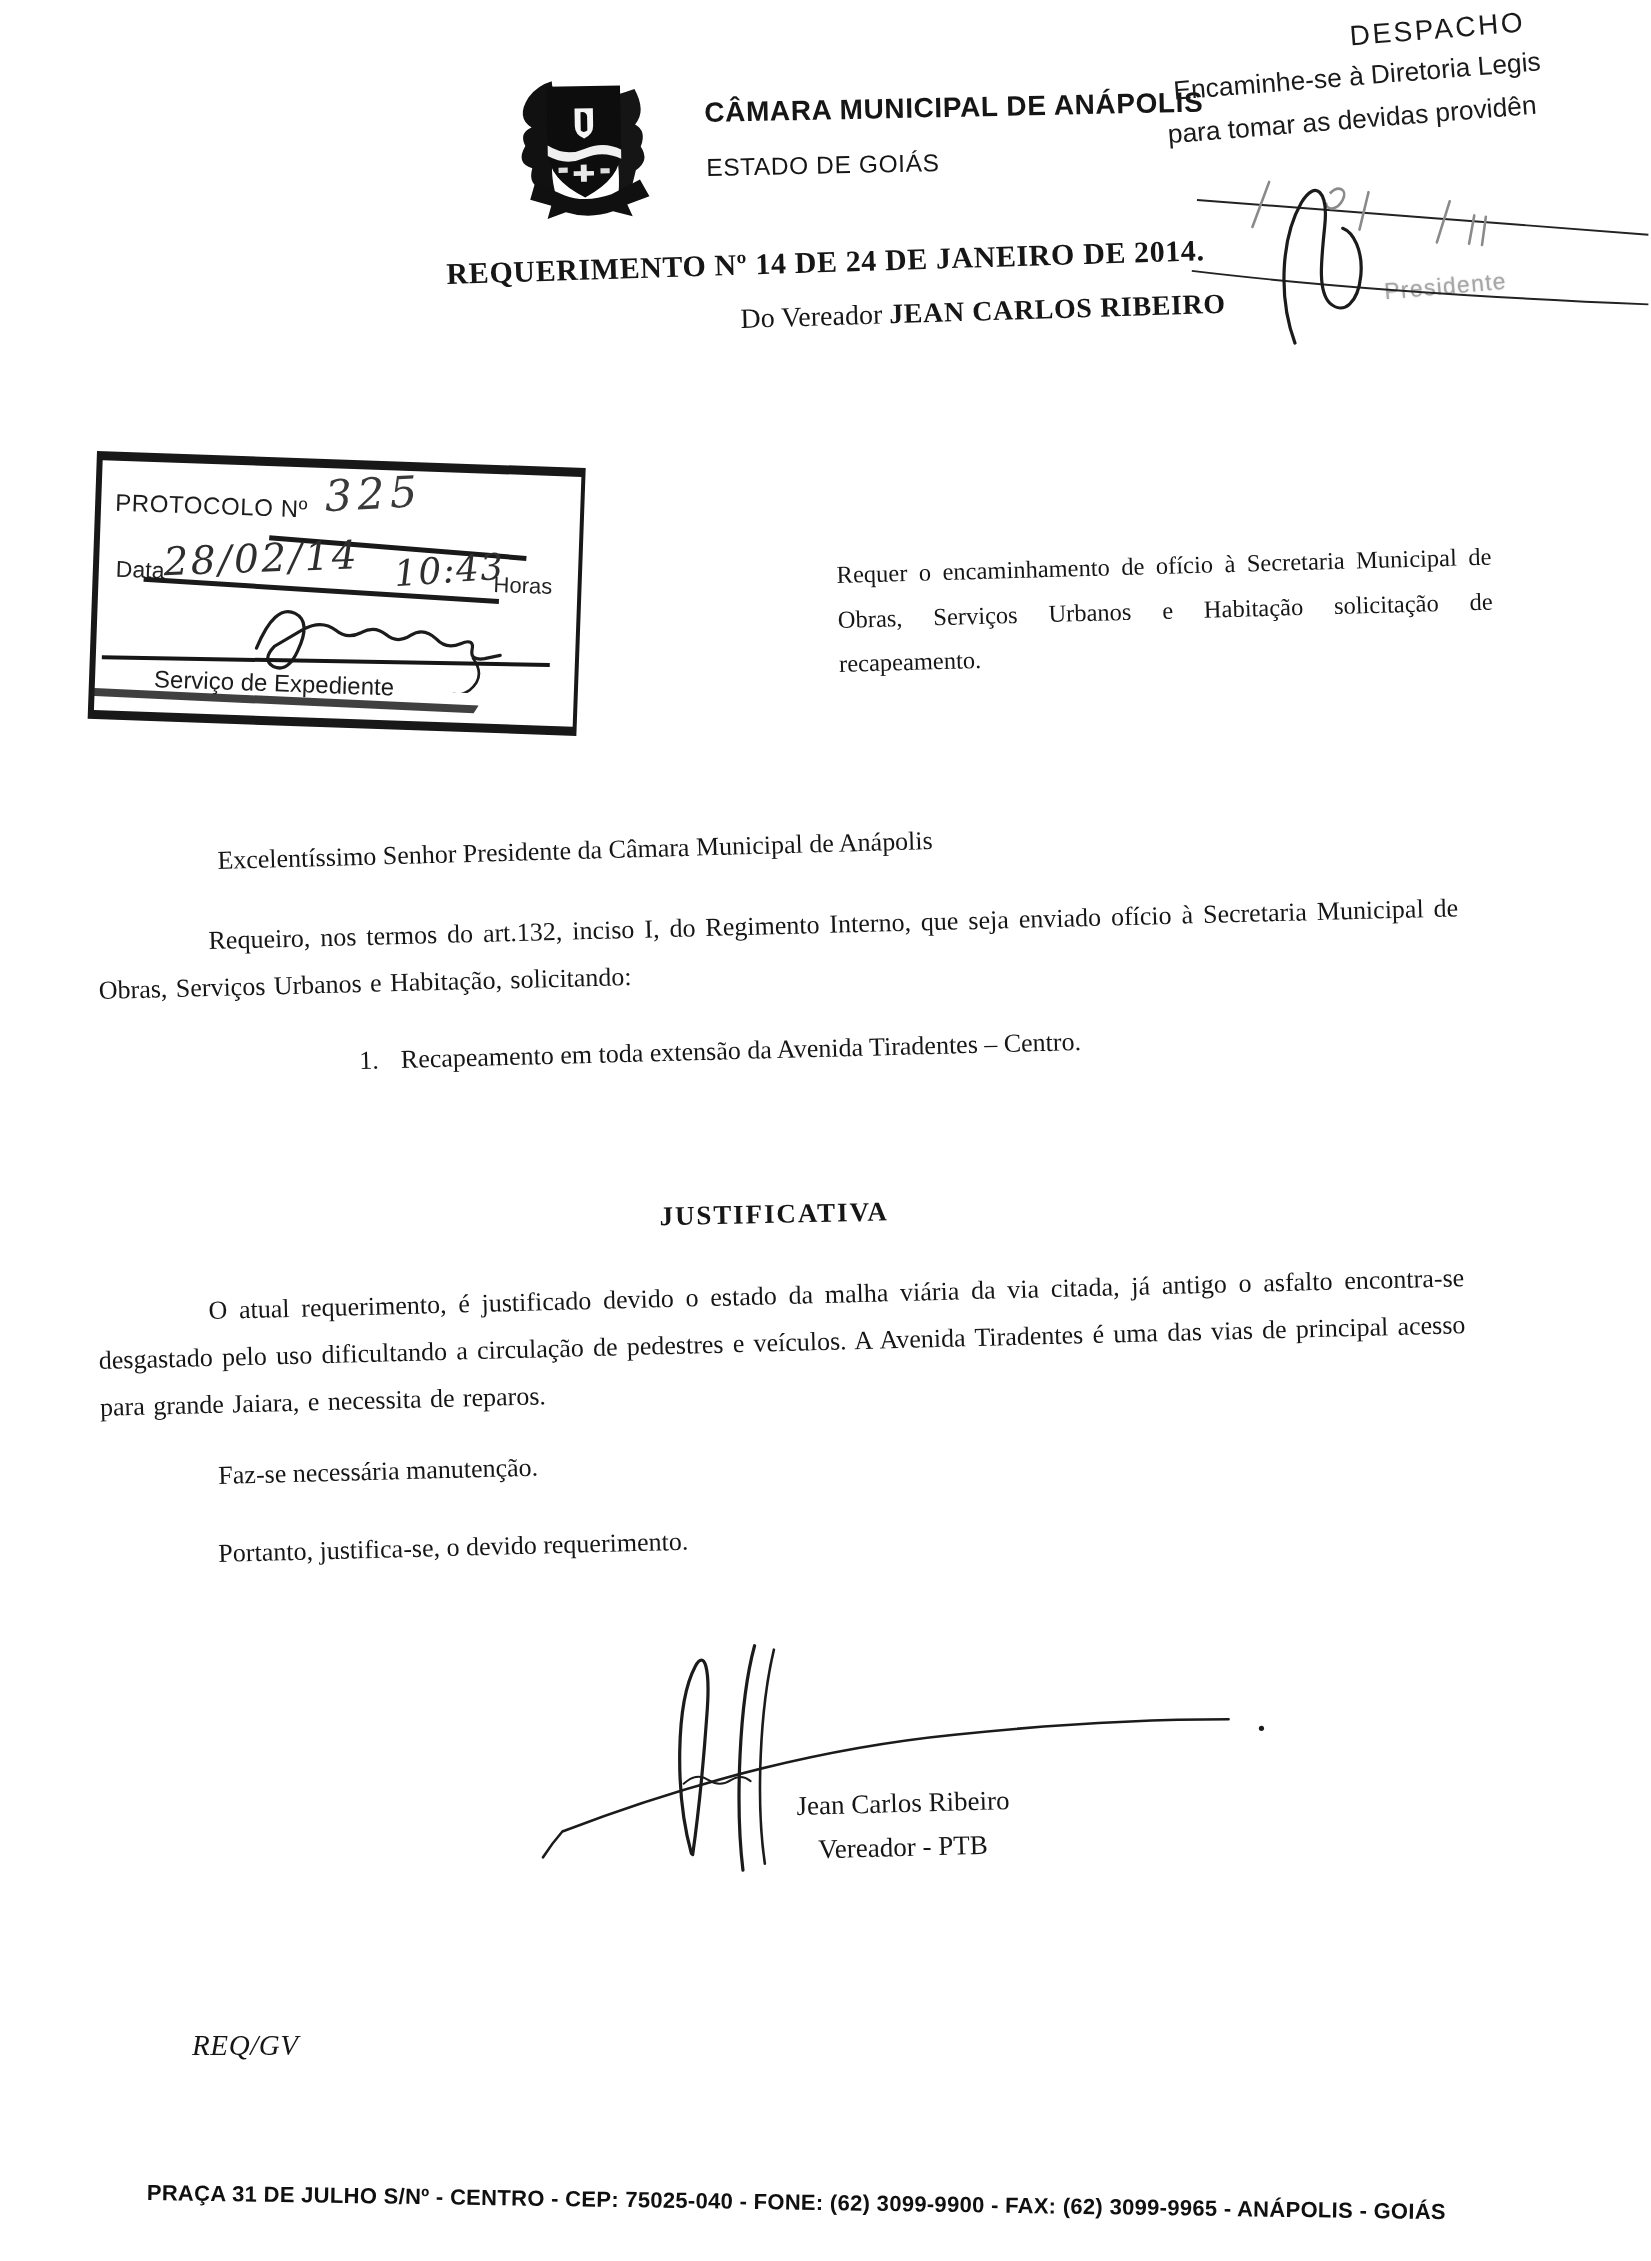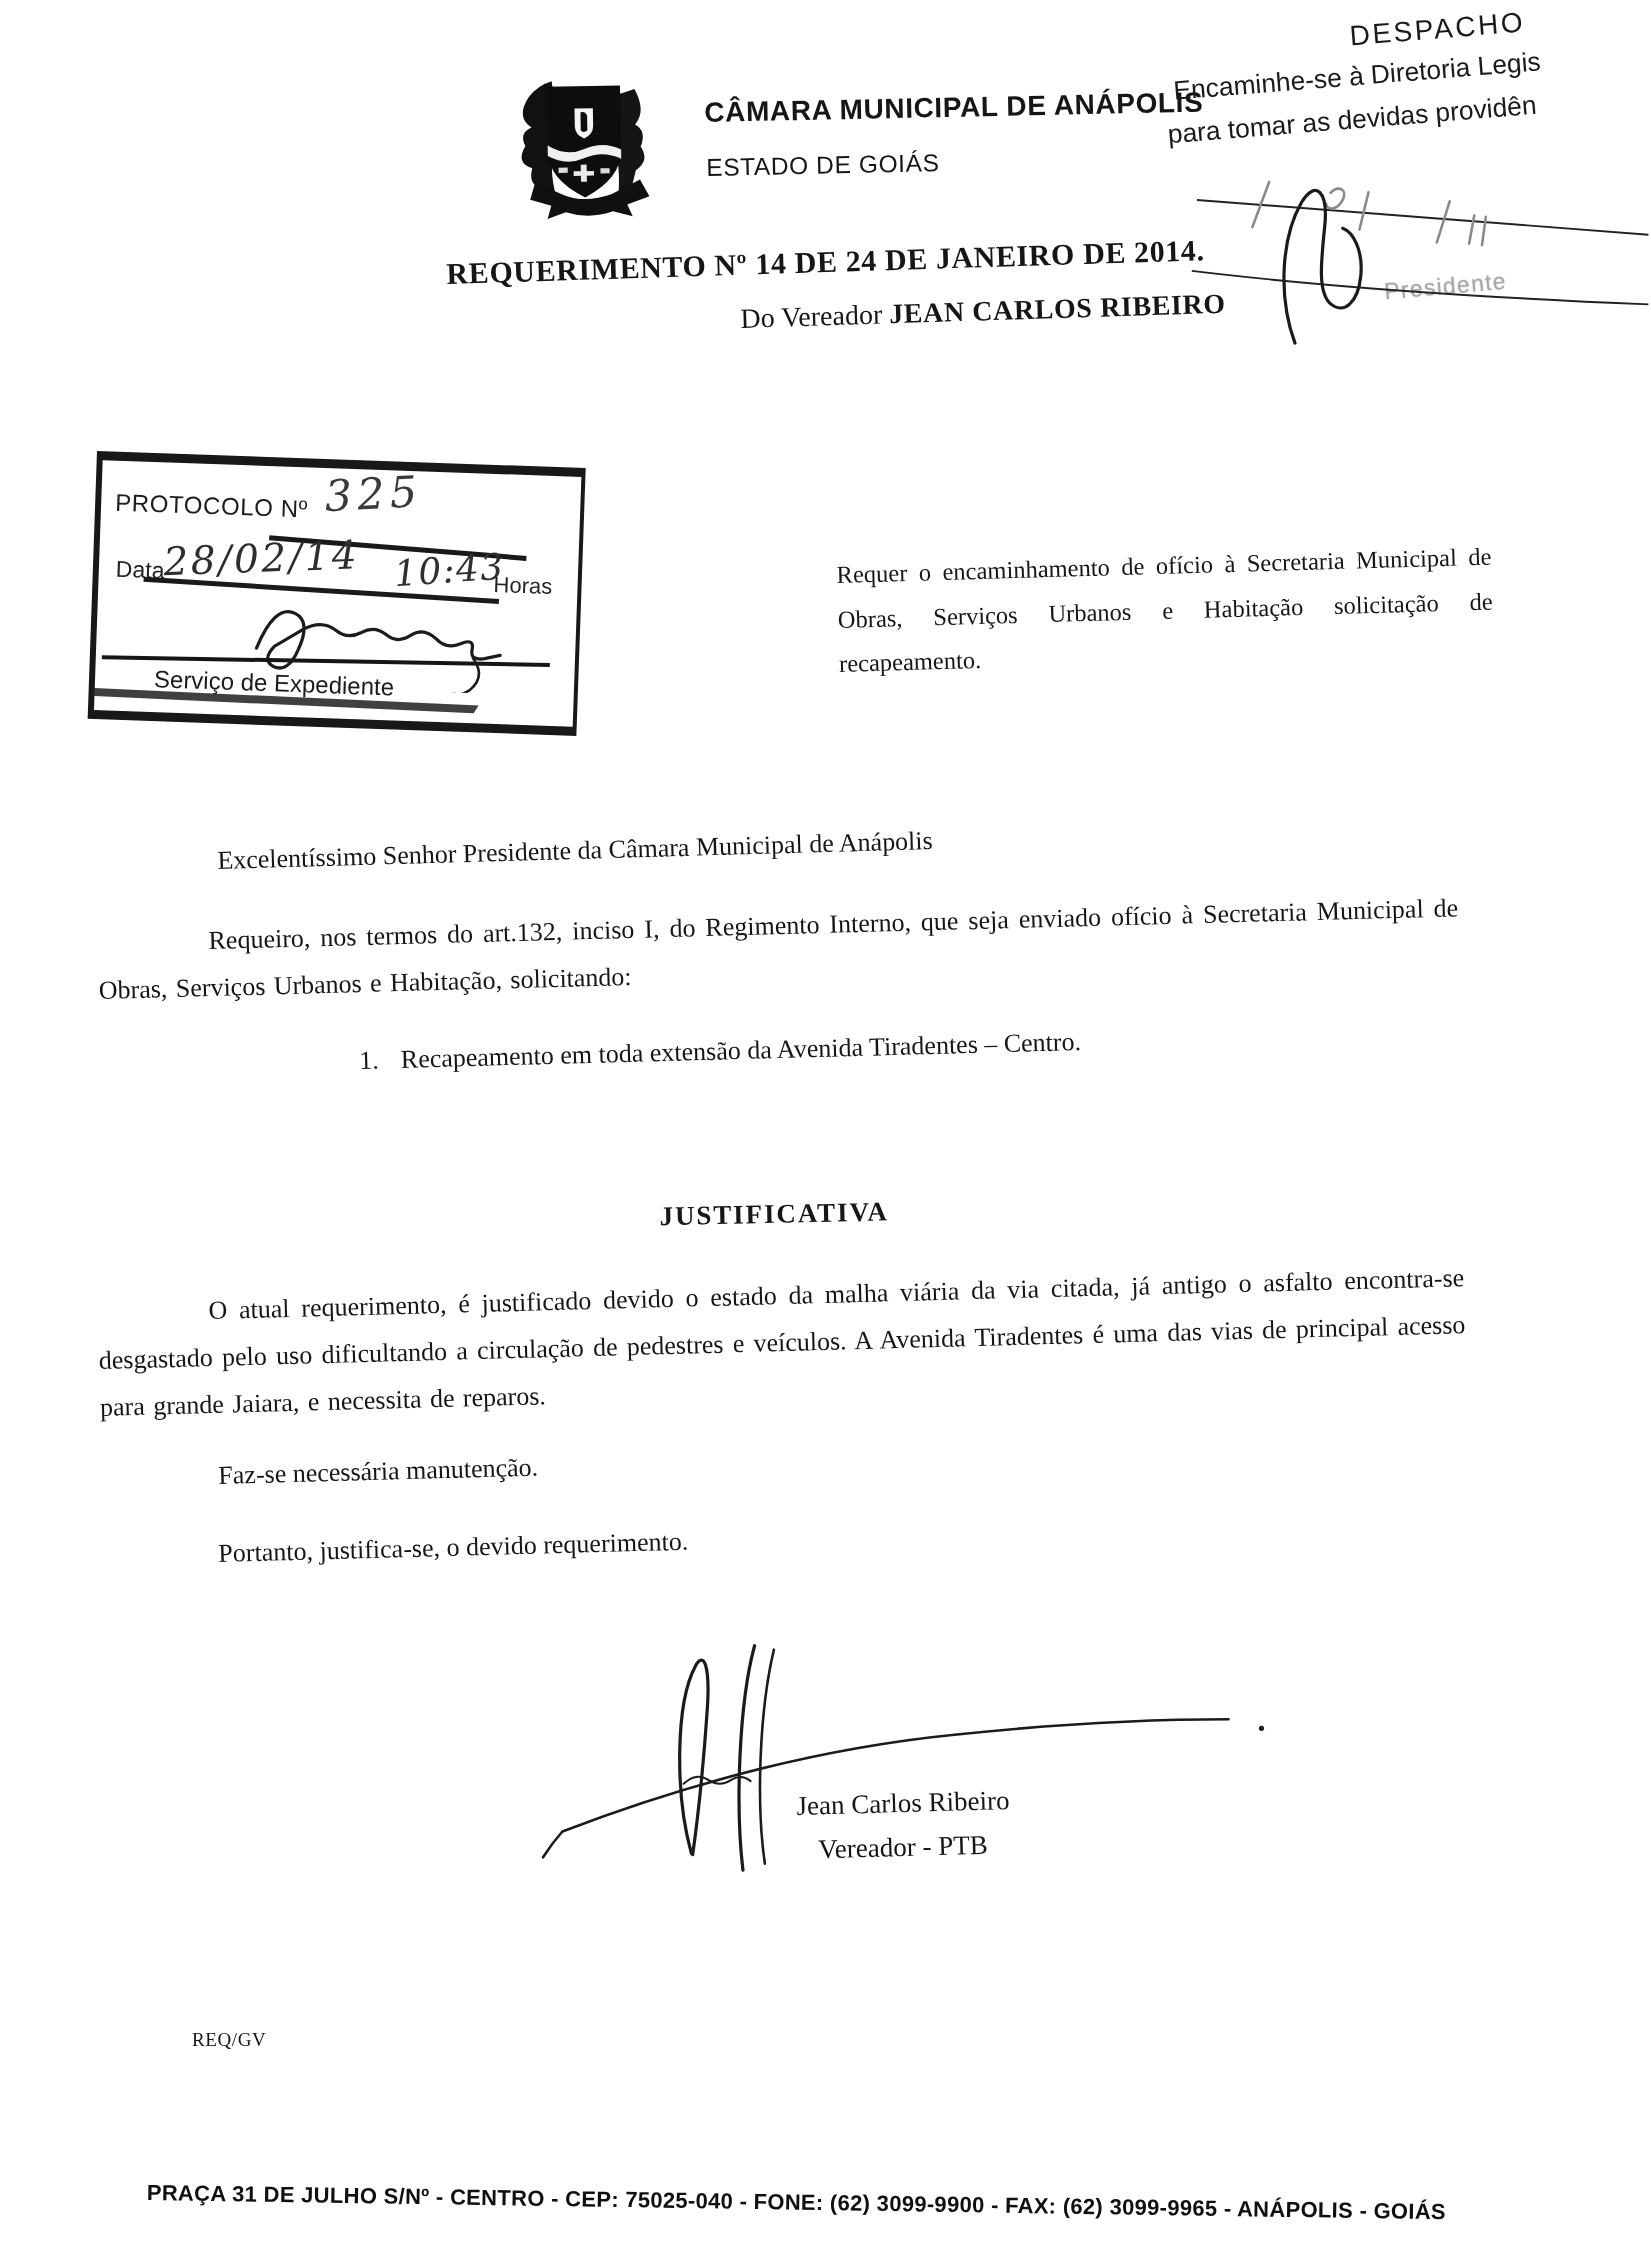--- a/index.html
+++ b/index.html
@@ -57,21 +57,21 @@
   .item-line{font-size:26px;transform:rotate(-1.5deg);transform-origin:left top;}
   .item-line .num{margin-right:22px;}
   .just-head{width:1354px;text-align:center;font-size:27px;font-weight:bold;letter-spacing:1.9px;
         transform:rotate(-1.2deg);transform-origin:left top;}
   .simple-line{font-size:26px;transform:rotate(-1.5deg);transform-origin:left top;}
 
   
   .sig-name{left:645px;top:1788px;width:516px;text-align:center;font-size:27px;transform:rotate(-1.6deg);}
   .sig-role{left:645px;top:1832px;width:516px;text-align:center;font-size:27px;transform:rotate(-1.6deg);}
 
-  .ref-code{font-size:19px;letter-spacing:0.6px;}
+  .ref-code{font-size:29px;letter-spacing:0.6px;font-style:italic;}
 
   .footer-line{font-size:22px;font-weight:bold;letter-spacing:0.3px;transform:rotate(0.85deg);transform-origin:left top;
     font-family:"Liberation Sans",sans-serif;color:#101010;}
 
   svg.overlay{position:absolute;left:0;top:0;pointer-events:none;}
 </style>
 </head>
 <body>
 
 <div class="page">

